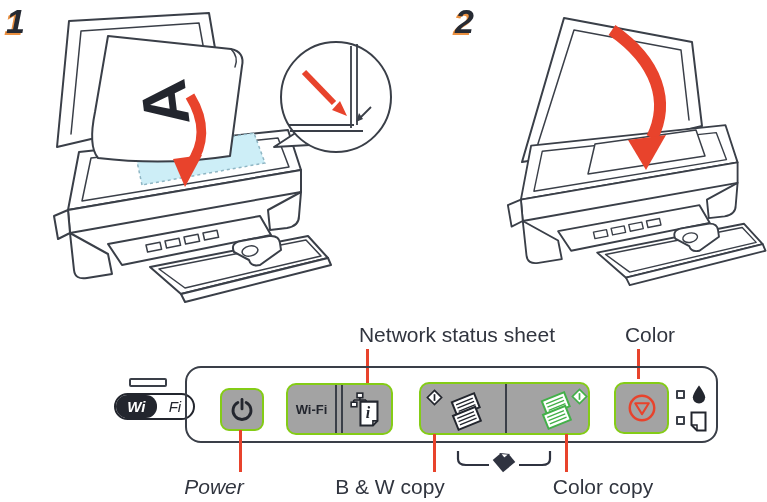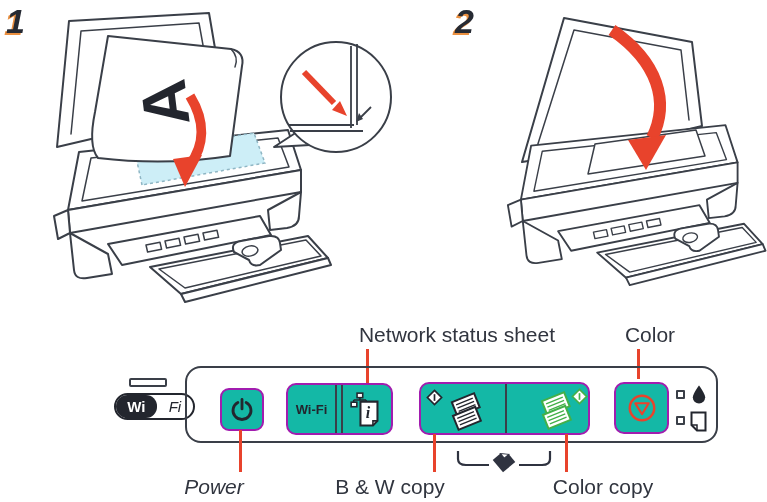--- a/index.html
+++ b/index.html
@@ -13,24 +13,24 @@
   .no-fill{fill:none;}
   .thin{stroke-width:1.5;}
   
   .cp-label{position:absolute;font-size:21px;color:#31353f;text-align:center;line-height:20px;}
   .leader{position:absolute;width:3px;background:#e8432c;}
   .panel{position:absolute;left:185px;top:366px;width:533px;height:77px;border:2px solid #3a3f48;border-radius:16px;box-sizing:border-box;}
   .wifi-led{position:absolute;left:129px;top:378px;width:38px;height:9px;border:2px solid #3a3f48;border-radius:2px;box-sizing:border-box;}
   .wifi-logo{position:absolute;left:114px;top:393px;width:81px;height:27px;border:2px solid #23262e;border-radius:14px;
              display:flex;overflow:hidden;box-sizing:border-box;background:#fff;}
   .wifi-logo .wi{flex:0 0 53%;background:#23262e;color:#fff;display:flex;align-items:center;justify-content:center;
-                 font-weight:bold;font-size:15px;border-radius:0 11px 11px 0;}
+                 font-weight:bold;font-style:italic;font-size:15px;border-radius:0 11px 11px 0;}
   .wifi-logo .fi{flex:1;color:#23262e;display:flex;align-items:center;justify-content:center;
                  font-weight:normal;font-style:italic;font-size:15px;}
-  .btn{position:absolute;border:2px solid #a21caf;border-radius:10px;box-sizing:border-box;background:#14b8a6;
+  .btn{position:absolute;border:2px solid #84cc16;border-radius:10px;box-sizing:border-box;background:#a3a3a3;
        display:flex;align-items:center;justify-content:center;}
   .btn-power{left:33px;top:20px;width:44px;height:43px;border-radius:9px;}
   .btn-combo1{left:99px;top:15px;width:107px;height:52px;}
   .btn-combo2{left:232px;top:14px;width:171px;height:53px;}
   .btn-stop{left:427px;top:14px;width:55px;height:52px;}
   .divider-double{position:absolute;left:47px;top:0;bottom:0;width:4px;border-left:2px solid #3a3f48;border-right:2px solid #3a3f48;}
   .divider-single{position:absolute;left:84px;top:0;bottom:0;width:2px;background:#3a3f48;}
   .combo-cell{position:absolute;top:0;bottom:0;display:flex;align-items:center;justify-content:center;}
   .wifi-text{left:0;width:47px;font-weight:bold;font-size:13px;color:#23262e;}
   .led-sq{position:absolute;width:9px;height:9px;border:2px solid #3a3f48;border-radius:1px;box-sizing:border-box;}

